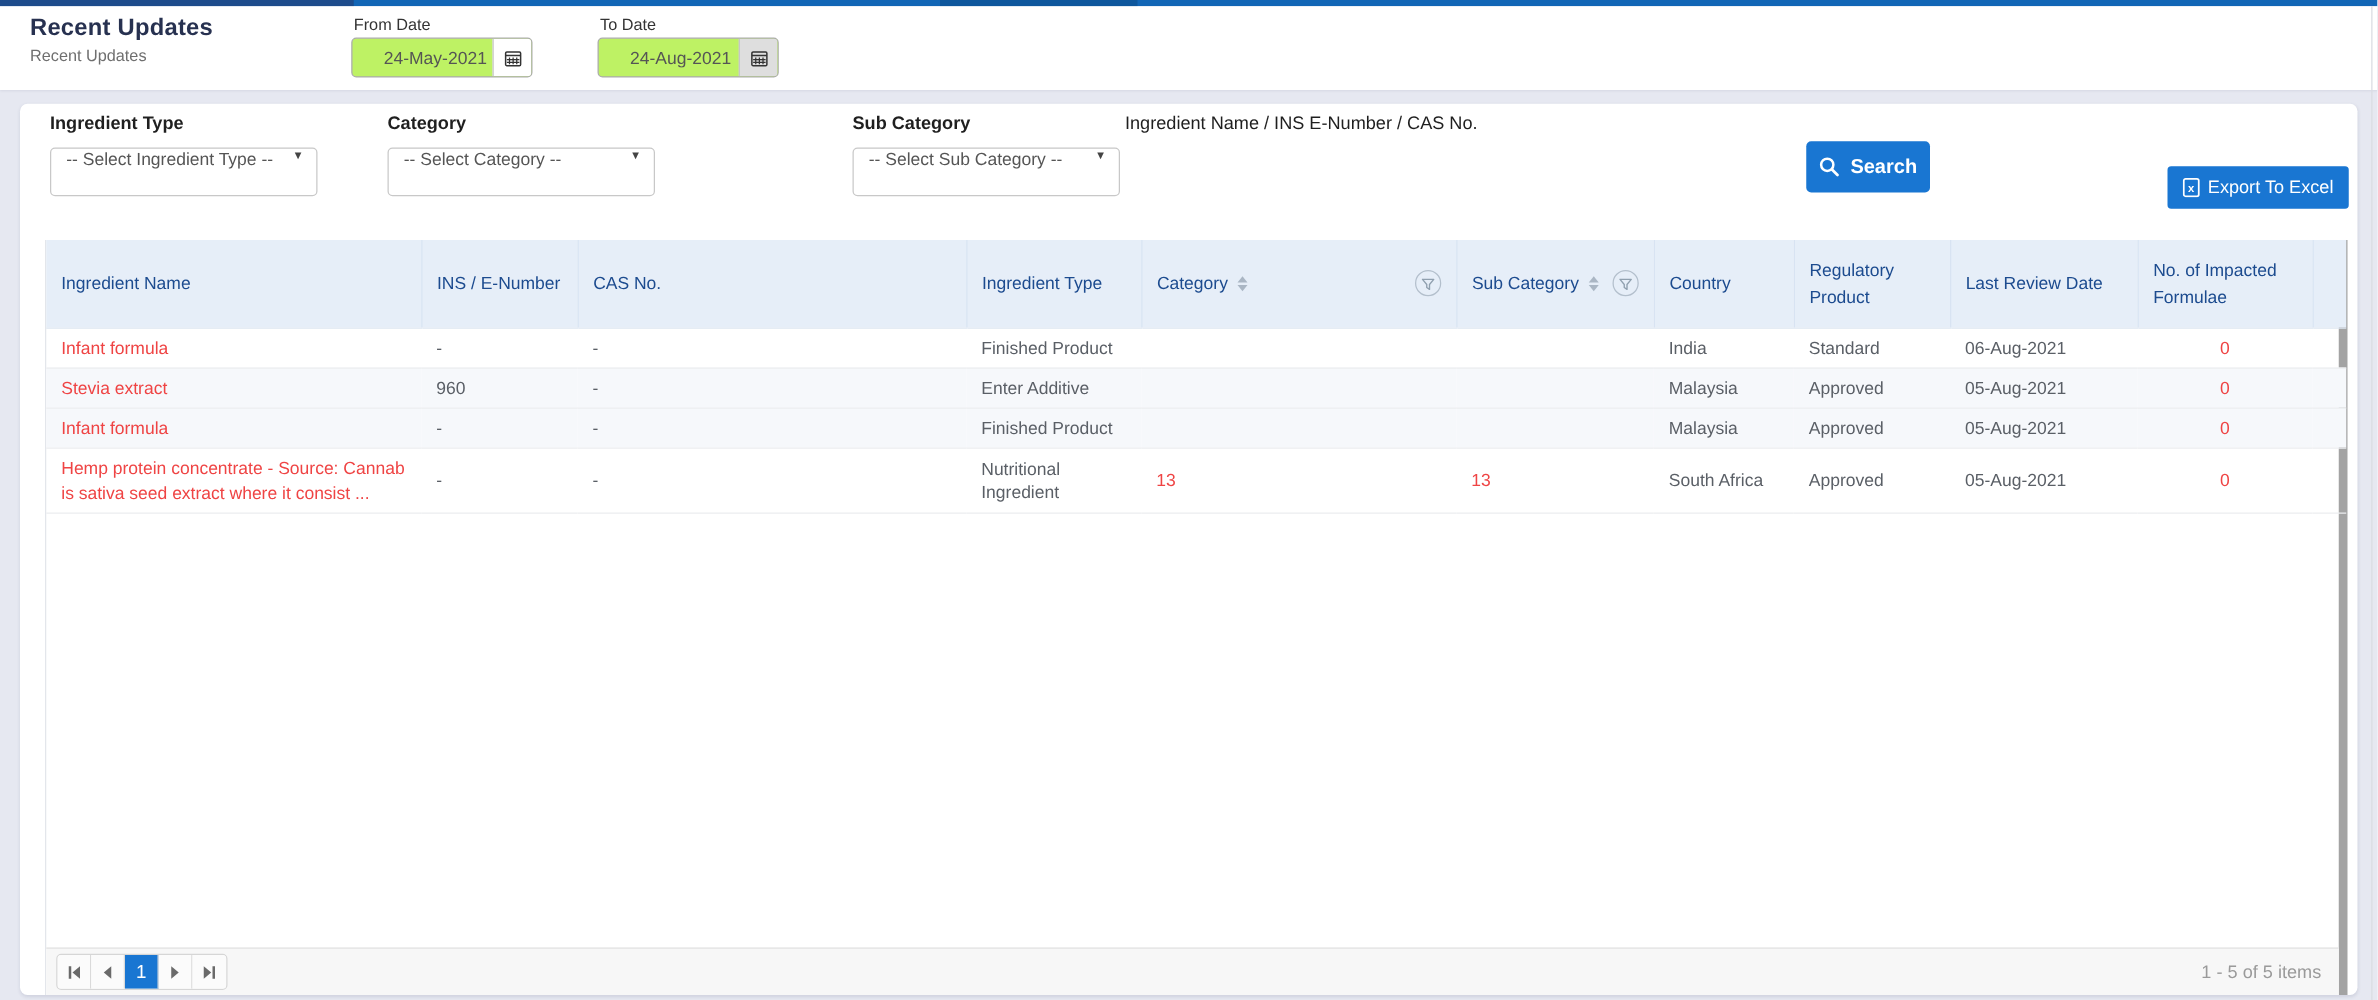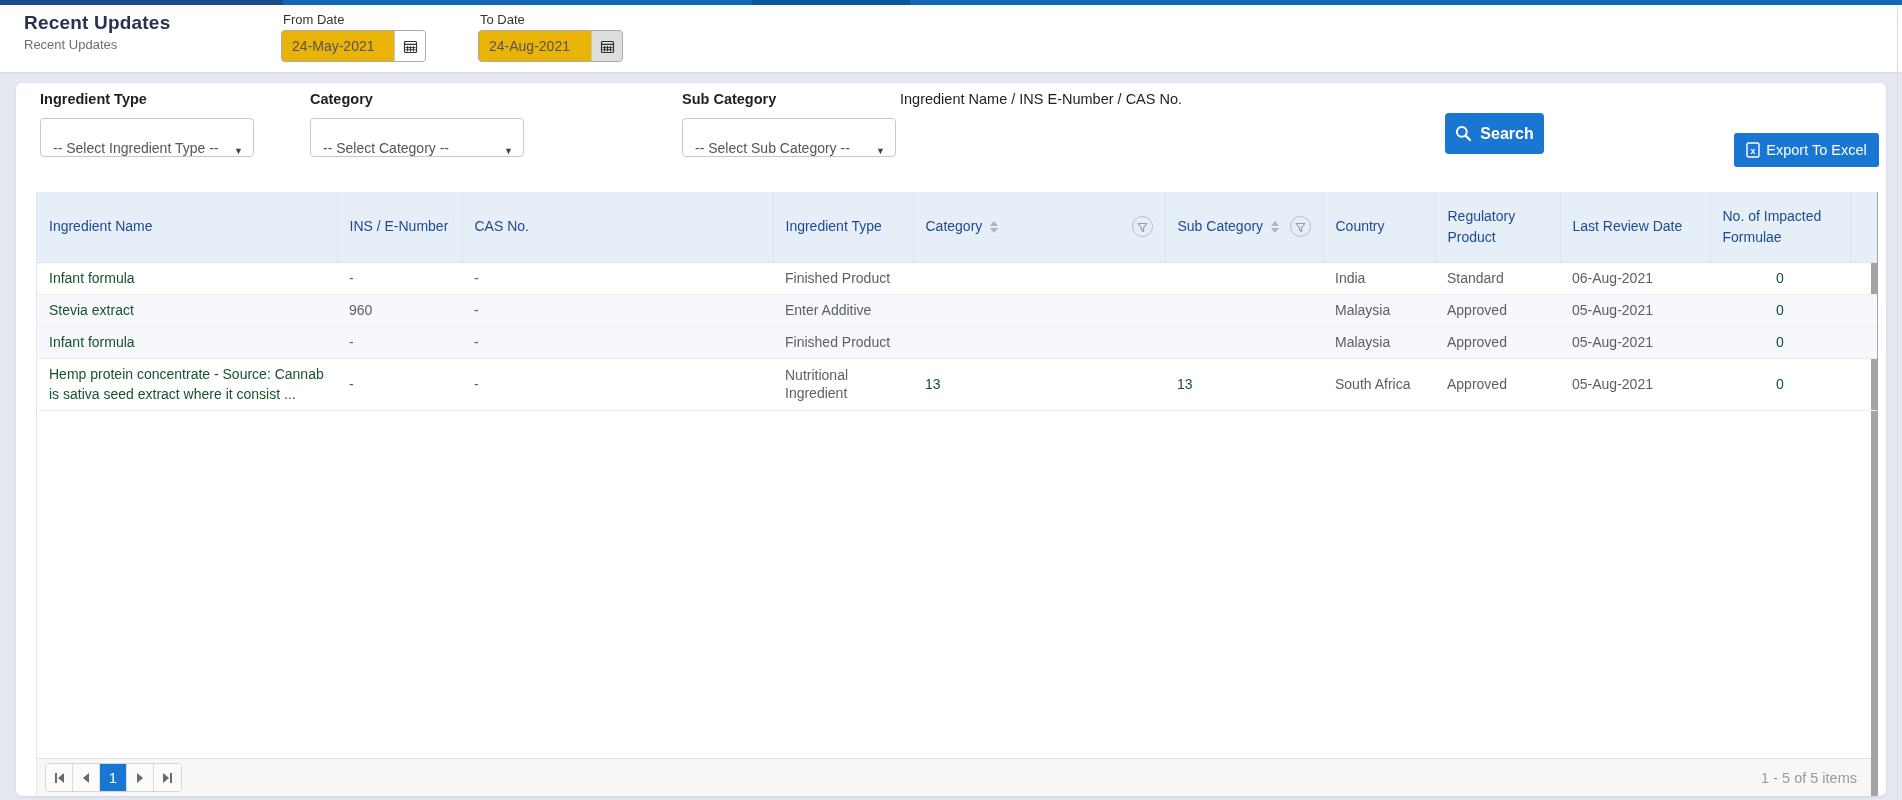--- a/index.html
+++ b/index.html
@@ -14,35 +14,35 @@
 
   
   .page-header { position:absolute; left:0; top:5px; width:1902px; height:67px; background:#ffffff;
                  box-shadow:0 1px 2px rgba(40,50,90,.10); }
   .page-title { position:absolute; left:24px; top:7px; font-size:19px; font-weight:700; color:#273150; letter-spacing:.2px; }
   .page-subtitle { position:absolute; left:24px; top:32px; font-size:13px; color:#6f6f6f; }
 
   .datefield { position:absolute; top:0; }
   .datefield label { position:absolute; top:7px; left:2px; font-size:13px; color:#333; font-weight:500; white-space:nowrap; }
   .datepicker { position:absolute; top:25px; left:0; width:145px; height:32px; border:1px solid #ababab;
-                border-radius:4px; background:#eab308; display:flex; align-items:stretch; overflow:hidden; }
+                border-radius:4px; background:#bef264; display:flex; align-items:stretch; overflow:hidden;padding-left:15px; }
   .datepicker input { flex:1; border:0; outline:none; padding:0 0 0 10px; font-size:14px; color:#555;
                       font-family:inherit; background:transparent; min-width:0; }
   .cal-btn { width:31px; border:0; border-left:1px solid #c6c6c6; background:#fff; cursor:pointer;
              display:flex; align-items:center; justify-content:center; }
   .cal-btn.gray { background:#dedede; }
 
   
   .card { position:absolute; left:16px; top:83px; width:1870px; height:713px; background:#ffffff;
           border-radius:6px; box-shadow:0 1px 3px rgba(40,50,90,.12); overflow:hidden; }
 
   .ffield { position:absolute; top:8px; }
   .ffield .flabel { display:block; font-size:14.5px; font-weight:600; color:#1f1f1f; margin-bottom:11px; white-space:nowrap; }
   .combo { width:100%; height:39px; border:1px solid #c8c8c8; border-radius:4px; background:#fff;
-           display:flex; align-items:flex-end; padding:0 10px 0 12px; cursor:pointer; }
+           display:flex; align-items:flex-start; padding:0 10px 0 12px; cursor:pointer; }
   .combo .combo-text { flex:1; font-size:14px; color:#555; white-space:nowrap; overflow:hidden; }
   .combo .caret { font-size:9px; color:#444; margin-left:6px; }
 
   .search-field input { width:100%; height:39px; border:1px solid #cfd3d8; border-radius:3px; padding:0 12px;
                         font-size:14.5px; color:#444; font-family:inherit; outline:none; }
   .search-field input::placeholder { color:#c3c7cc; }
 
   .btn-search { position:absolute; left:1429px; top:30px; width:99px; height:41px; background:#1976d2; color:#fff;
                 border:0; border-radius:4px; font-size:16px; font-weight:600; font-family:inherit; cursor:pointer;
                 display:flex; align-items:center; justify-content:center; gap:8px; }
@@ -59,21 +59,21 @@
   thead th + th { border-left:1px solid #d8e3f2; }
   .th-flex { display:flex; align-items:center; width:100%; }
   .sort-ic { display:inline-flex; flex-direction:column; gap:2px; margin-left:8px; }
   .sort-ic .up { width:0; height:0; border-left:4px solid transparent; border-right:4px solid transparent; border-bottom:5px solid #aab6c4; }
   .sort-ic .dn { width:0; height:0; border-left:4px solid transparent; border-right:4px solid transparent; border-top:5px solid #aab6c4; }
   .filter-ic { margin-left:auto; width:21px; height:21px; border:1px solid #b3bfcc; border-radius:50%;
                display:flex; align-items:center; justify-content:center; cursor:pointer; background:transparent; }
 
   tbody td { padding:5px 12px 6px; line-height:18px; color:#5a5f66; border-bottom:1px solid #ebedf0; vertical-align:middle; }
   tbody tr.alt td { background:#f6f8fb; }
-  a.cell-link { color:#14532d; text-decoration:none; cursor:pointer; }
+  a.cell-link { color:#ef4444; text-decoration:none; cursor:pointer; }
   td.name-cell { word-break:break-all; line-height:20px; }
   td.center { text-align:center; }
 
   
   .pager { position:absolute; left:0; right:0; bottom:0; height:38px; background:#f7f7f7; border-top:1px solid #e2e2e2;
            display:flex; align-items:center; padding:0 14px 0 8px; }
   .pager-group { display:flex; border:1px solid #d6d6d6; border-radius:4px; overflow:hidden; background:#fbfbfb; }
   .pg-btn { width:27px; height:27px; display:flex; align-items:center; justify-content:center; gap:1px;
             background:#fbfbfb; border:0; border-right:1px solid #dadada; cursor:pointer; font-family:inherit; }
   .pg-btn:last-child { border-right:0; }

